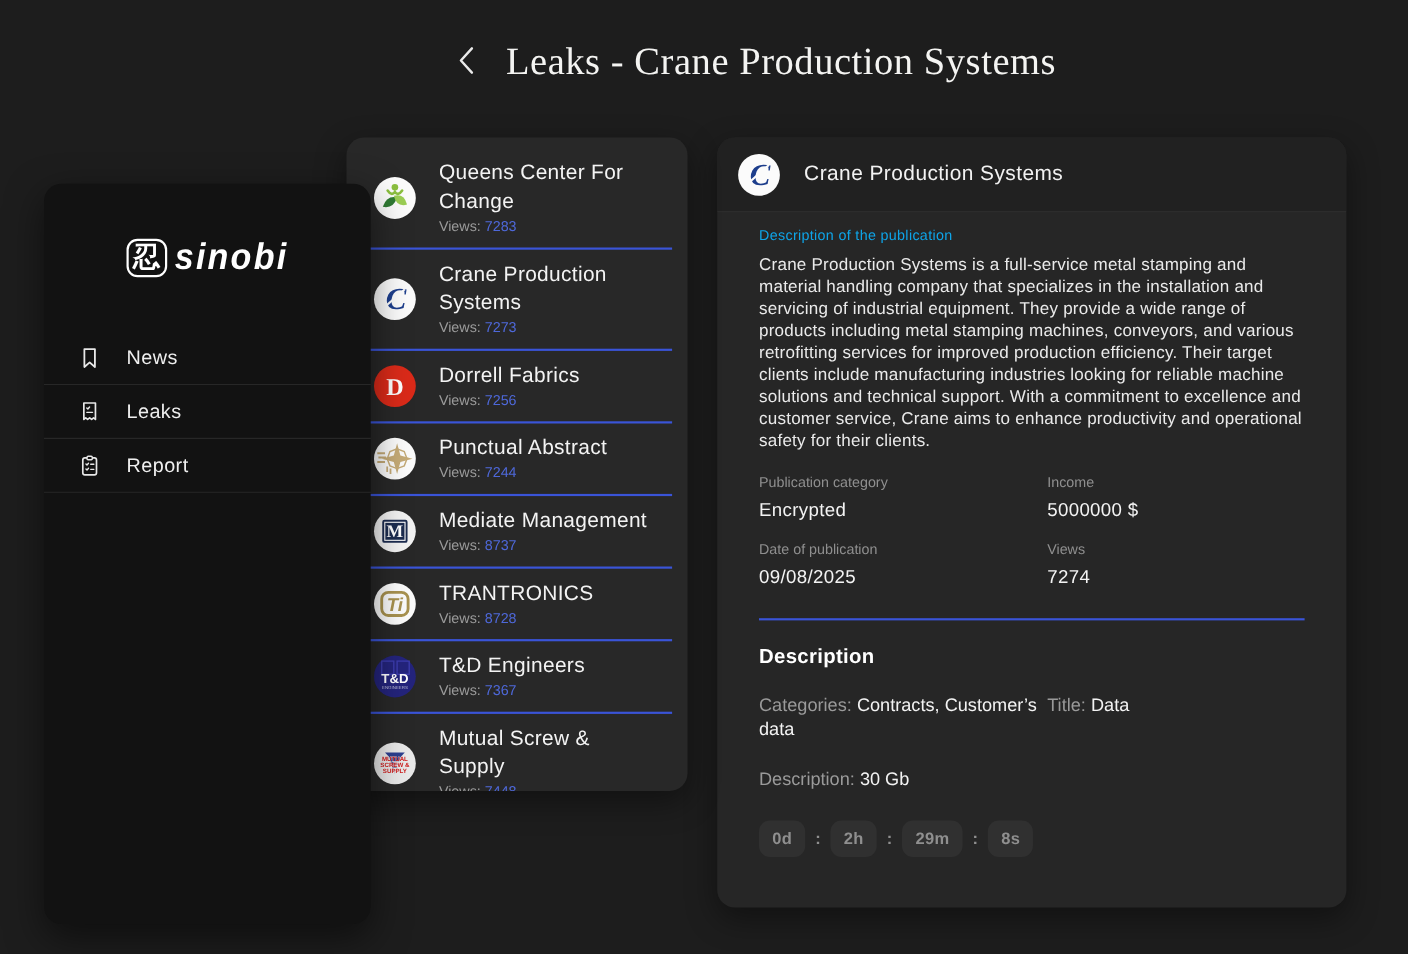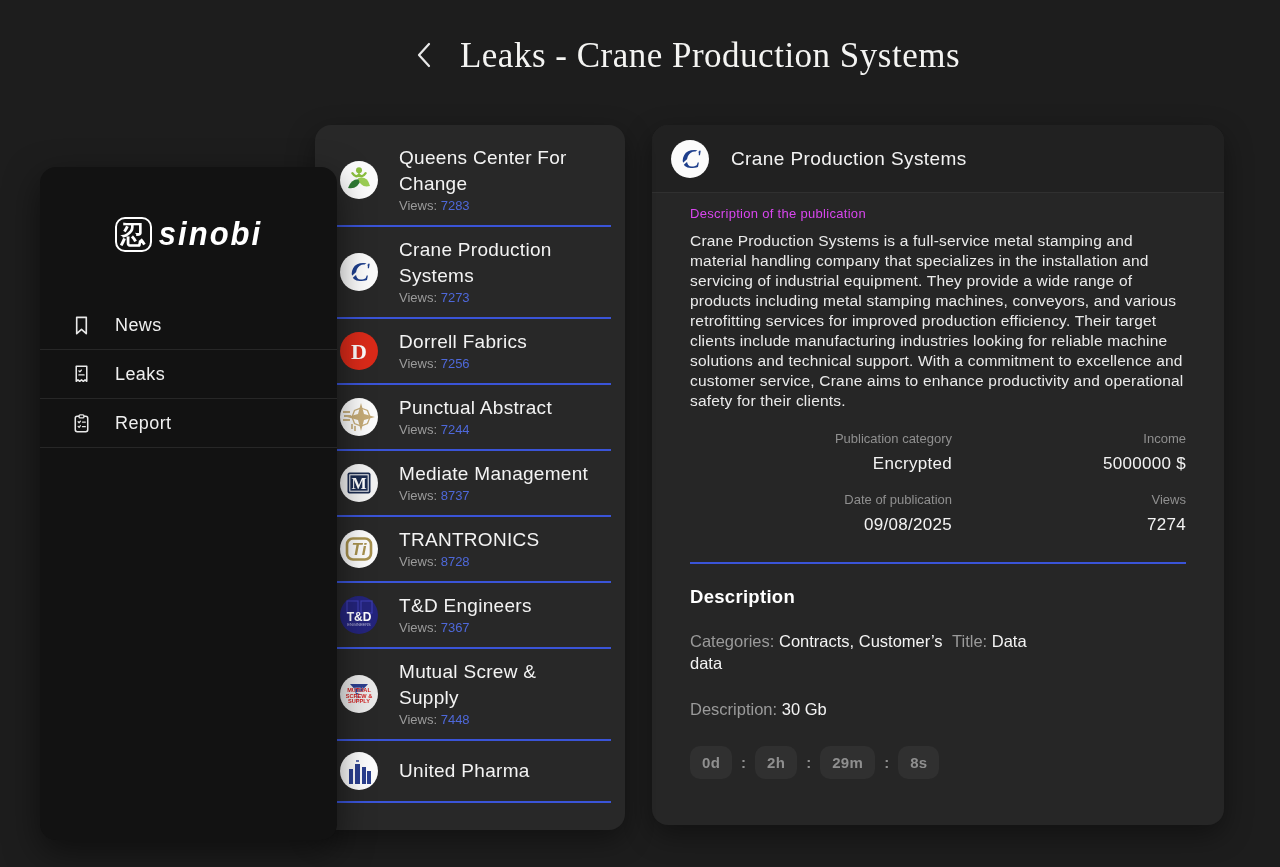--- a/index.html
+++ b/index.html
@@ -25,46 +25,46 @@
   .brand-name { color:#fff; font-size:31px; font-weight:bold; font-style:italic;
                 letter-spacing:2px; transform:scaleY(1.08); }
   .nav { margin-top:26px; }
   .nav-item { height:49px; display:flex; align-items:center; gap:14px;
               padding-left:30px; cursor:pointer;
               border-bottom:1px solid rgba(255,255,255,0.09); }
   .nav-item .nav-label { color:#efefef; font-size:18px; letter-spacing:0.4px;margin-left:8px; }
   .nav-icon { width:23px; height:23px; display:inline-flex; }
 
   
-  .leak-list { position:absolute; left:315px; top:125px; width:310px; height:705px;
+  .leak-list { position:absolute; left:315px; top:125px; width:310px; height:594px;
                background:#282828; border-radius:16px; z-index:2; overflow:hidden;
                padding:10px 14px 0; box-shadow:0 10px 28px rgba(0,0,0,0.4); }
   .leak-item { display:flex; align-items:center; gap:20px; padding:10px 10px;
                border-bottom:2px solid #3a54d8; cursor:pointer; }
   .leak-item .avatar { width:40px; height:40px; flex-shrink:0; }
   .leak-item .avatar svg { width:40px; height:40px; display:block; }
   .leak-title { color:#f3f3f3; font-size:19px; line-height:26px; letter-spacing:0.3px; }
   .leak-views { font-size:13px; line-height:18px; color:#9b9b9b; }
   .leak-views .num { color:#4e68d9; }
 
   
   .detail { position:absolute; left:652px; top:125px; width:572px; height:700px;
             background:#262626; border-radius:16px; overflow:hidden;
             box-shadow:0 10px 28px rgba(0,0,0,0.4); }
   .detail-header { height:68px; background:#212121; display:flex; align-items:center;
                    gap:21px; padding:0 18px;
                    border-bottom:1px solid rgba(255,255,255,0.07); }
   .detail-header .avatar, .detail-header .avatar svg { width:40px; height:40px; display:block; }
   .detail-company { color:#f2f2f2; font-size:19px; letter-spacing:0.4px; }
   .detail-body { padding:13px 38px 0; }
-  .section-label { color:#d946ef; font-size:13px; letter-spacing:0.3px; }
+  .section-label { color:#0ea5e9; font-size:13px; letter-spacing:0.3px; }
   .detail-desc { margin-top:10px; color:#eaeaea; font-size:15.5px; line-height:20px;
                  letter-spacing:0.2px; max-width:500px; }
   .fields-grid { margin-top:20px; display:grid; grid-template-columns:262px 1fr;
-                 row-gap:18px;text-align:right; }
+                 row-gap:18px; }
   .field-label { color:#8f8f8f; font-size:13px; }
   .field-value { margin-top:8px; color:#f3f3f3; font-size:17px; letter-spacing:0.3px; }
   .blue-divider { margin-top:27px; border:none; border-top:2px solid #3a54d8; width:496px; }
   .disclosures-heading { margin-top:22px; color:#fff; font-size:18.5px; font-weight:bold;
                          letter-spacing:0.3px; }
   .disc-grid { margin-top:22px; display:grid; grid-template-columns:262px 1fr; }
   .disc-pair { font-size:16.5px; line-height:22px; }
   .disc-pair .lbl { color:#9a9a9a; }
   .disc-pair .val { color:#f3f3f3; }
   .disc-row2 { margin-top:24px; }

